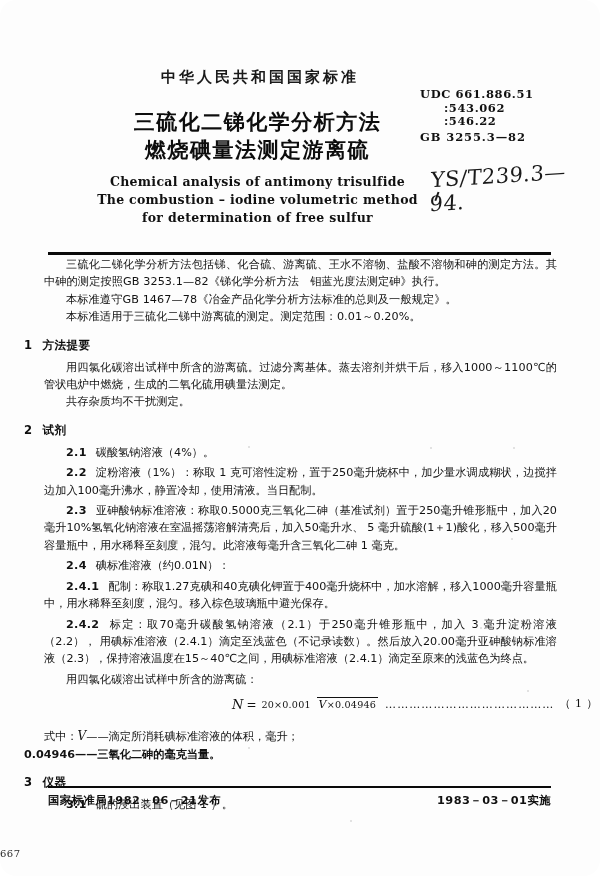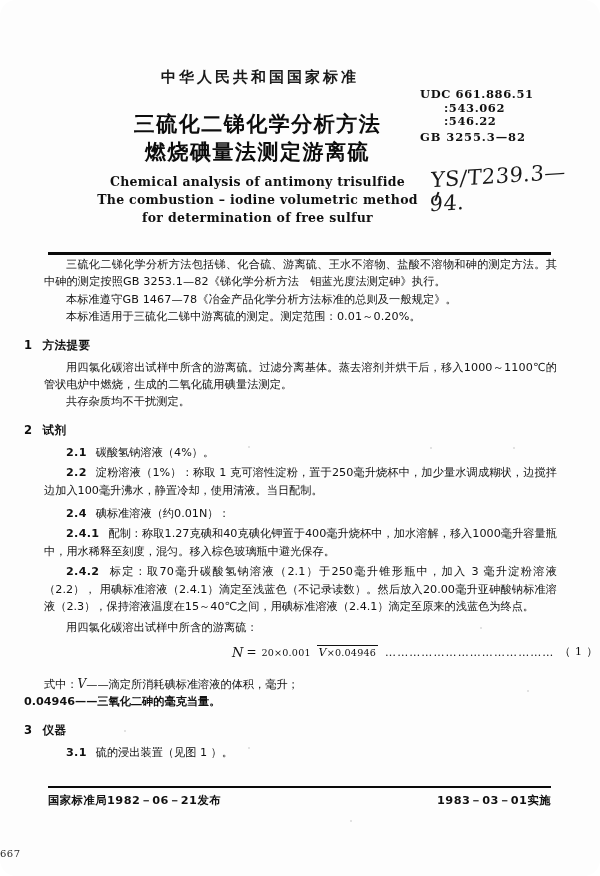--- a/index.html
+++ b/index.html
@@ -40,20 +40,21 @@
     font-size: 15px;
     letter-spacing: 3px;
     font-weight: 600;
     color: #1a1a1a;
   }
   .main-title {
     position: absolute;
     left: 0; top: 110px;
     width: 515px;
     text-align: center;
+    font-family: Liberation Mono, monospace;
   }
   .main-title .line {
     font-size: 21px;
     font-weight: 700;
     letter-spacing: 1.5px;
     line-height: 28px;
     color: #0d0d0d;
   }
   .en-title {
     position: absolute;
@@ -325,20 +326,23 @@
     <div class="sp6"></div>
 
     <div class="sub">
       <span class="tag">2.1</span><span>碳酸氢钠溶液（4%）。</span>
     </div>
     <div class="sp3"></div>
     <div class="sub">
       <span class="tag">2.2</span><span>淀粉溶液（1%）：称取 1 克可溶性淀粉，置于250毫升烧杯中，加少量水调成糊状，边搅拌边加入100毫升沸水，静置冷却，使用清液。当日配制。</span>
     </div>
     <div class="sp3"></div>
+    <div class="sub">
+      <span class="tag">2.3</span><span>亚砷酸钠标准溶液：称取0.5000克三氧化二砷（基准试剂）置于250毫升锥形瓶中，加入20毫升10%氢氧化钠溶液在室温摇荡溶解清亮后，加入50毫升水、 5 毫升硫酸(1＋1)酸化，移入500毫升容量瓶中，用水稀释至刻度，混匀。此溶液每毫升含三氧化二砷 1 毫克。</span>
+    </div>
     <div class="sp3"></div>
     <div class="sub">
       <span class="tag">2.4</span><span>碘标准溶液（约0.01N）：</span>
     </div>
     <div class="sp3"></div>
     <div class="sub">
       <span class="tag">2.4.1</span><span>配制：称取1.27克碘和40克碘化钾置于400毫升烧杯中，加水溶解，移入1000毫升容量瓶中，用水稀释至刻度，混匀。移入棕色玻璃瓶中避光保存。</span>
     </div>
     <div class="sp3"></div>
     <div class="sub">

